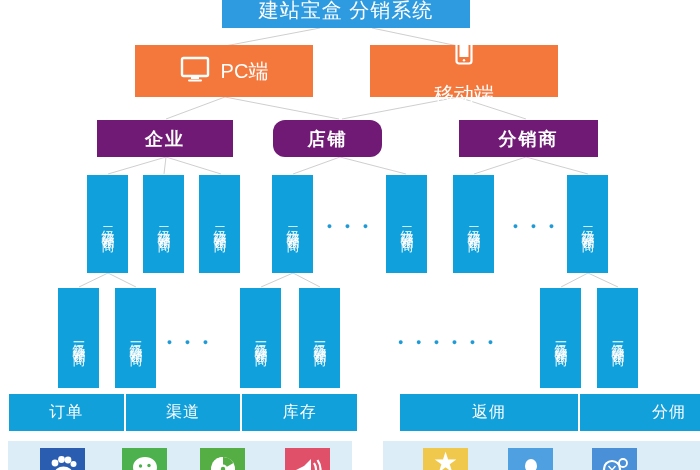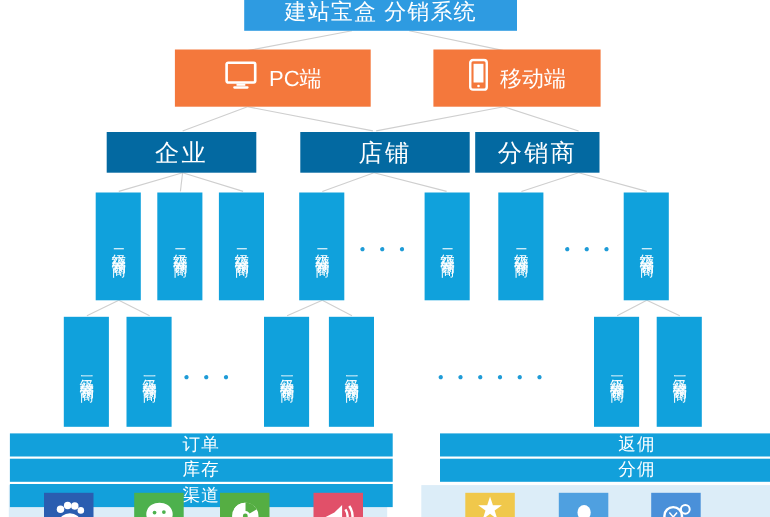--- a/index.html
+++ b/index.html
@@ -5,34 +5,34 @@
   html,body{margin:0;padding:0;background:#fff;}
   .canvas{
     position:relative;width:700px;height:470px;overflow:hidden;background:#fff;
     font-family:"Liberation Sans","DejaVu Sans",sans-serif;
   }
   svg.connectors{position:absolute;left:0;top:0;z-index:0;}
   .box{position:absolute;display:flex;align-items:center;justify-content:center;
        color:#fff;z-index:2;box-sizing:border-box;}
   .title-box{left:222px;top:-24px;width:248px;height:52px;background:#2E9BE1;
        align-items:flex-end;padding-bottom:4px;font-size:20px;letter-spacing:1px;}
-  .platform{height:52px;top:45px;background:#F4783C;font-size:20px;gap:11px;margin-left:24px;}
+  .platform{height:52px;top:45px;background:#F4783C;font-size:20px;gap:11px;}
   .platform.pc{left:135px;width:178px;}
-  .platform.mobile{left:370px;width:152px;}
-  .category{top:120px;height:37px;background:#0369a1;font-size:22px;letter-spacing:2px;}
+  .platform.mobile{left:370px;width:188px;flex-direction:column;}
+  .category{top:120px;height:37px;background:#701a75;font-size:18px;letter-spacing:2px;font-weight:bold;}
   .cat-enterprise{left:97px;width:136px;}
-  .cat-shop{left:273px;width:154px;}
-  .cat-distributor{left:432px;width:113px;}
+  .cat-shop{left:273px;width:109px;border-radius:12px;}
+  .cat-distributor{left:459px;width:139px;}
   .vbox{width:41px;background:#10A1DC;font-size:13px;letter-spacing:3px;
         writing-mode:vertical-rl;text-orientation:upright;}
   .lv2{top:175px;height:98px;}
   .lv3{top:288px;height:100px;}
   .dots{position:absolute;z-index:2;color:#1E9BD7;font-size:9px;text-align:center;
         letter-spacing:5px;white-space:nowrap;}
-  .bar-group{position:absolute;top:394px;height:37px;display:flex;gap:2px;z-index:2;flex-direction:column;}
+  .bar-group{position:absolute;top:394px;height:37px;display:flex;gap:2px;z-index:2;}
   .bar-left{left:9px;width:348px;}
   .bar-right{left:400px;width:358px;}
   .bar-cell{flex:1;background:#12A0DB;color:#fff;font-size:16px;letter-spacing:1px;
         display:flex;align-items:center;justify-content:center;}
   .strip{position:absolute;top:441px;height:29px;background:#DCEDF8;z-index:1;}
   .strip-left{left:8px;width:344px;}
   .strip-right{left:383px;width:317px;}
   .tile{position:absolute;top:448px;width:45px;height:45px;z-index:2;
         display:flex;justify-content:center;}
   .tile svg{margin-top:5px;}
@@ -110,22 +110,22 @@
   <div class="box vbox lv3" style="left:240px">三级分销商</div>
   <div class="box vbox lv3" style="left:299px">三级分销商</div>
   <div class="box vbox lv3" style="left:540px">三级分销商</div>
   <div class="box vbox lv3" style="left:597px">三级分销商</div>
 
   <div class="dots" style="left:166px;top:337px;width:48px">● ● ●</div>
   <div class="dots" style="left:398px;top:337px;width:98px">● ● ● ● ● ●</div>
 
   <div class="bar-group bar-left">
     <div class="bar-cell">订单</div>
+    <div class="bar-cell">渠道</div>
     <div class="bar-cell">库存</div>
-    <div class="bar-cell">渠道</div>
   </div>
   <div class="bar-group bar-right">
     <div class="bar-cell">返佣</div>
     <div class="bar-cell">分佣</div>
   </div>
 
   <div class="strip strip-left"></div>
   <div class="strip strip-right"></div>
 
   <div class="tile" style="left:40px;background:#2A5DB0">

